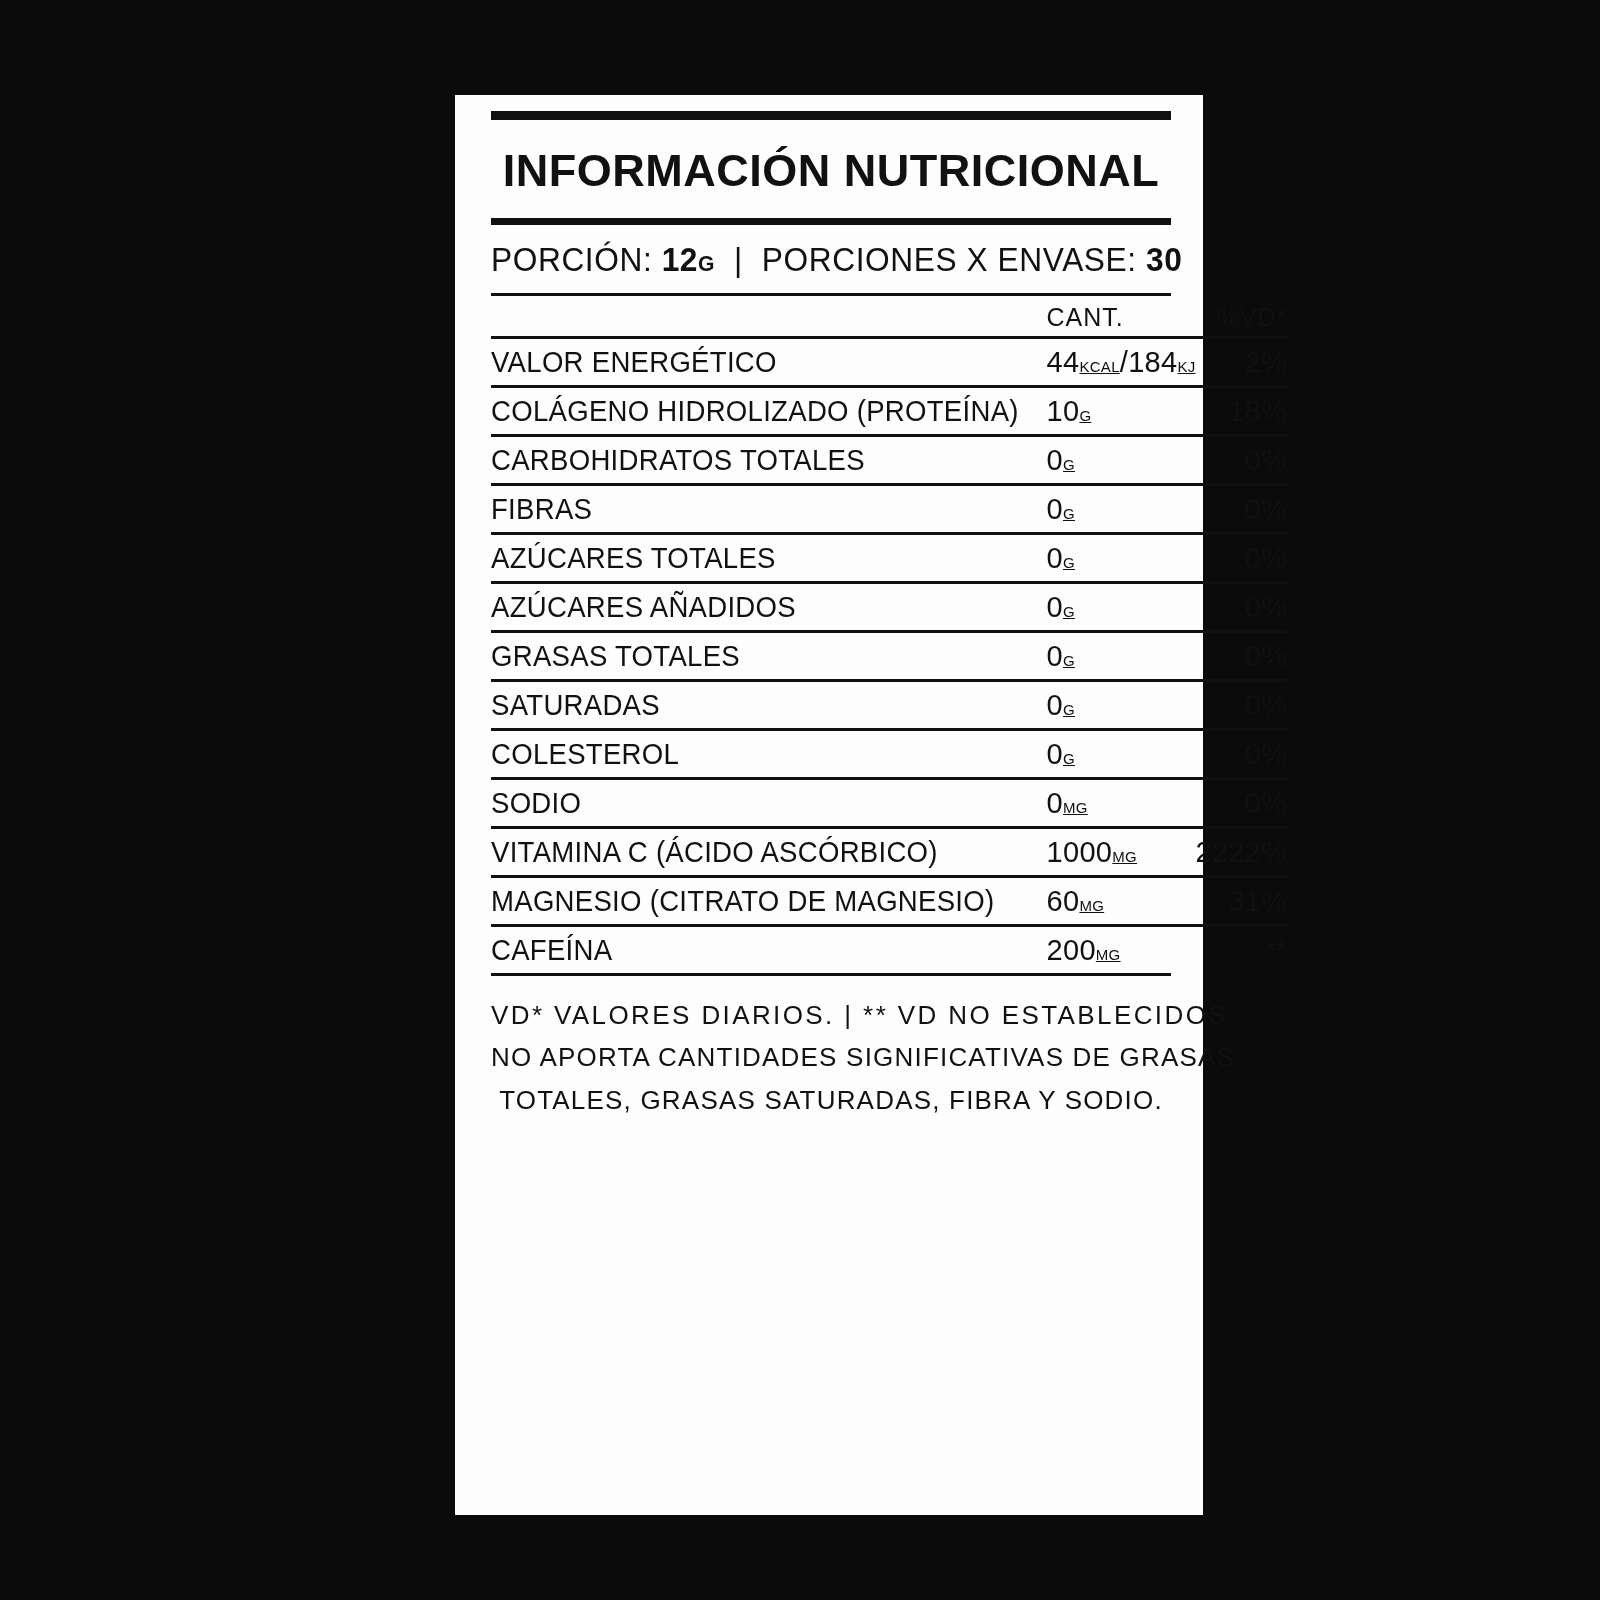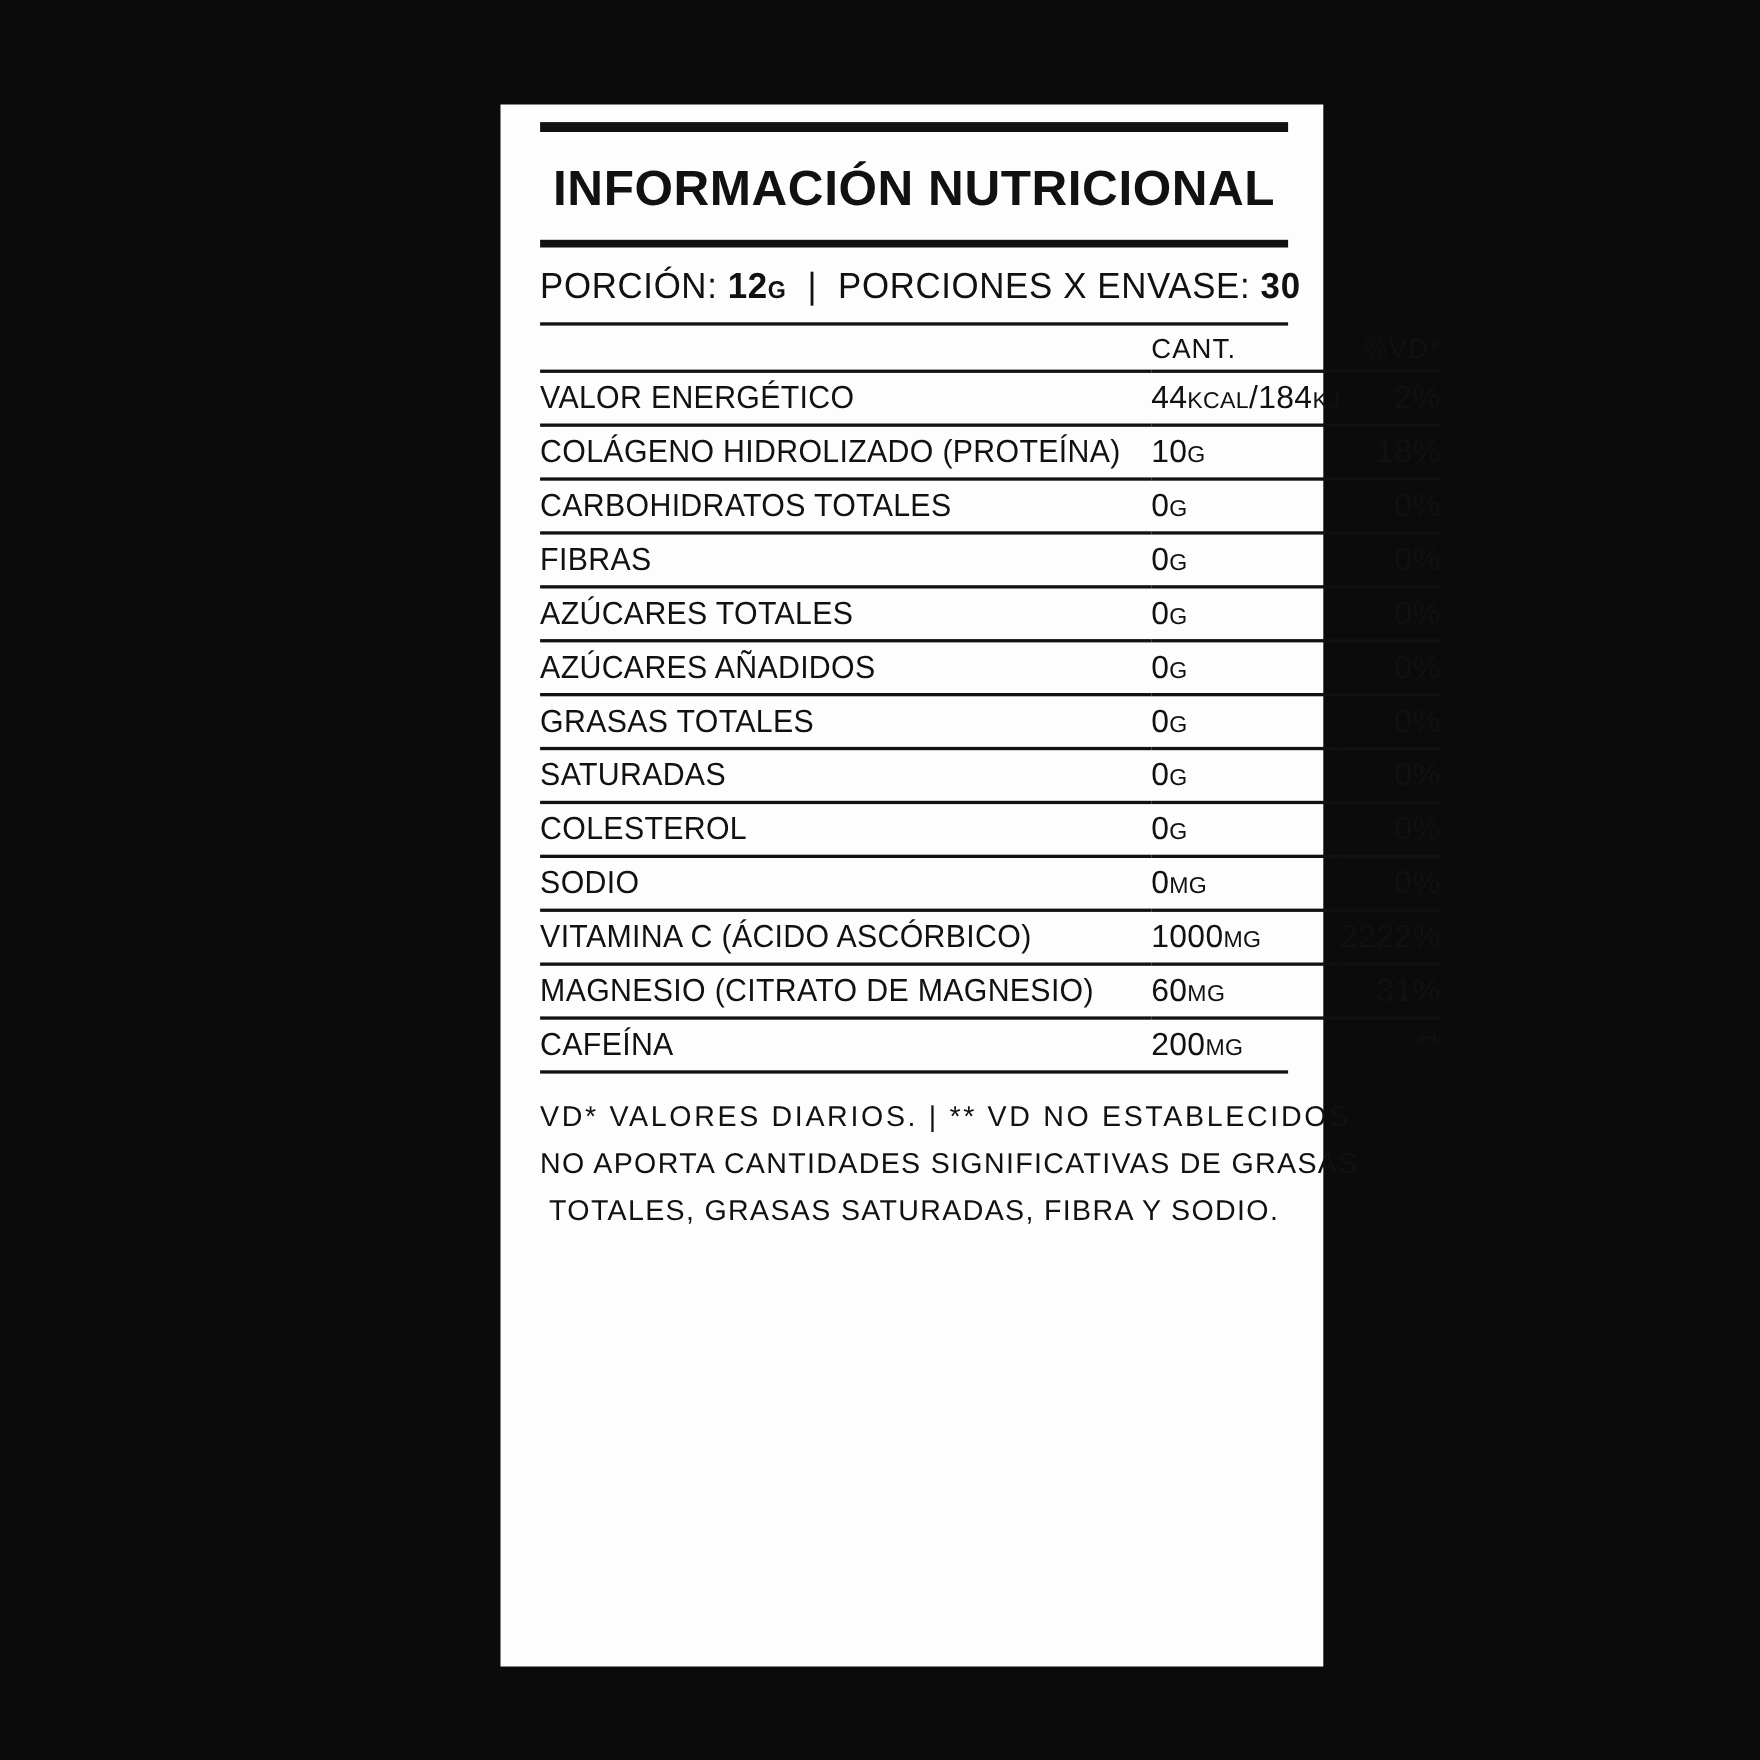--- a/index.html
+++ b/index.html
@@ -116,21 +116,22 @@
   td.amt {
     text-align: left;
     width: 210px;
     padding-left: 4px;
   }
   td.vd {
     text-align: right;
     width: 130px;
   }
   .u {
-    font-size: 21px;
+    font-size: 15px;
+    text-decoration: underline;
   }
   .indent1 { padding-left: 56px; }
   .hcant { text-align: left; padding-left: 6px; }
   .hvd { text-align: right; }
 
   .footnotes {
     font-family: "Liberation Sans Narrow", "Liberation Sans", sans-serif;
     font-size: 26px;
     line-height: 1.65;
     letter-spacing: 0.2px;

